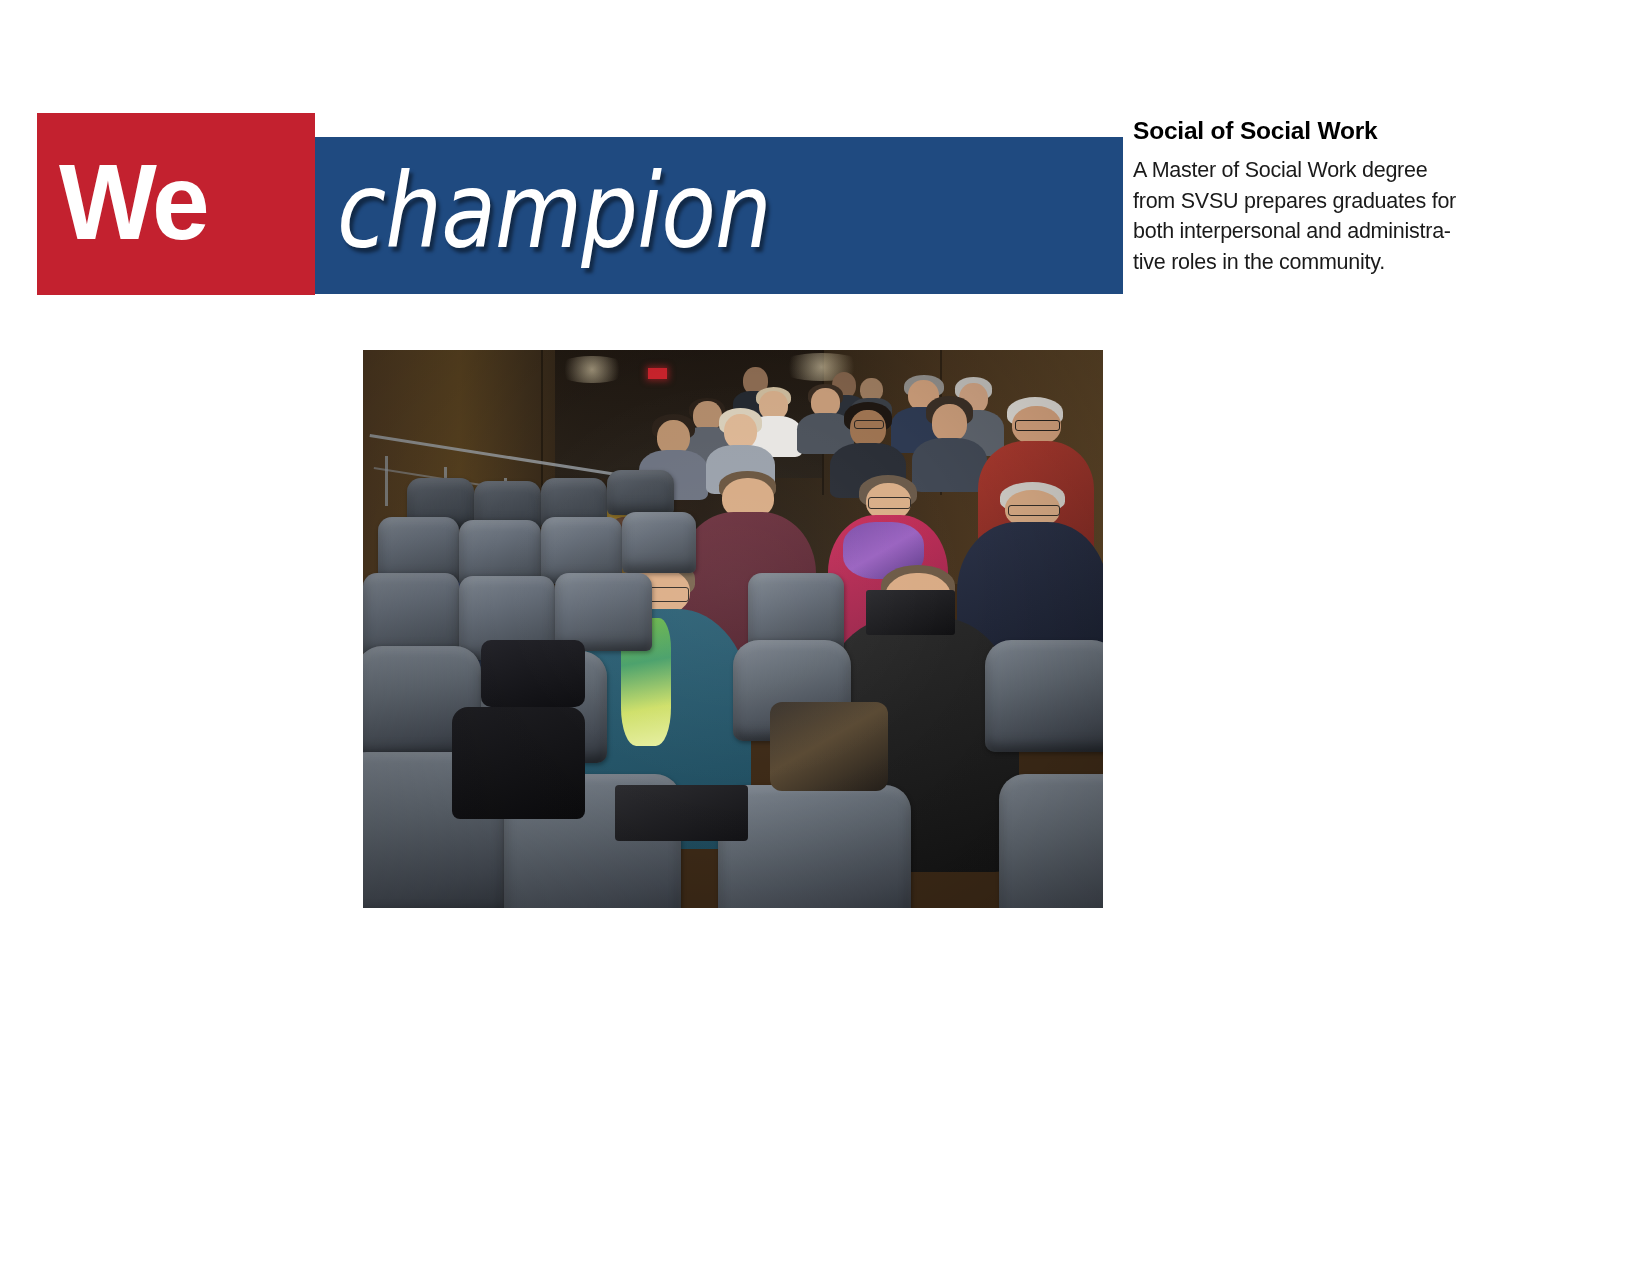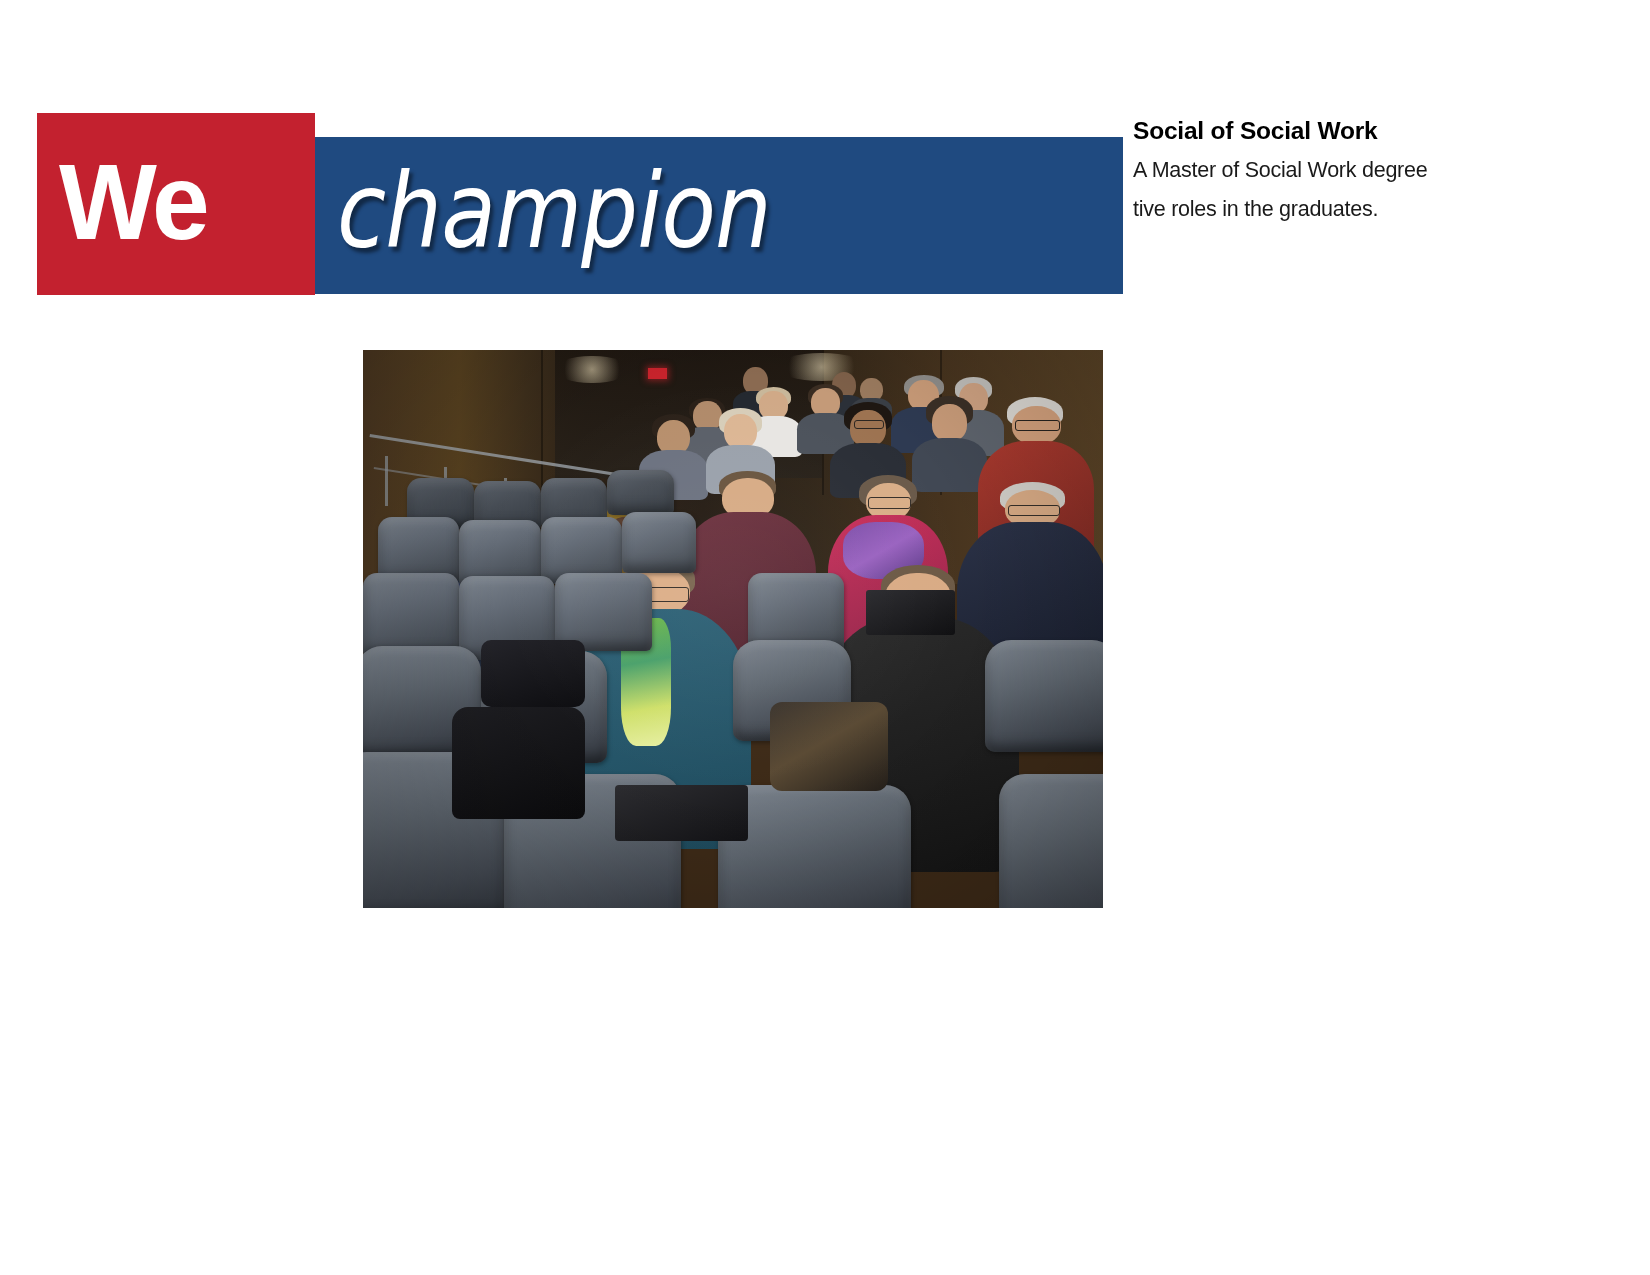--- a/index.html
+++ b/index.html
@@ -92,21 +92,21 @@
   }
   #info-body {
     font-family: "Liberation Sans", sans-serif;
     font-weight: 400;
     font-size: 21.5px;
     line-height: 30.5px;
     color: #1a1a1a;
     letter-spacing: -0.25px;
     margin: 0;
   }
-  #info-body .line { display: block; white-space: nowrap; margin-top: 8px; }
+  #info-body .line { display: block; white-space: nowrap; }
 
   
   #photo {
     position: absolute;
     left: 363px;
     top: 350px;
     width: 740px;
     height: 558px;
     overflow: hidden;
     background: #3d2a17;
@@ -226,21 +226,23 @@
   <div id="banner-red"></div>
   <div id="banner-blue"></div>
   <div id="banner-we">We</div>
   <div id="banner-champion">champion</div>
 </div>
 
 <div id="info-column">
   <h1 id="info-title">Social of Social Work</h1>
   <p id="info-body">
     <span class="line">A Master of Social Work degree</span>
-    <span class="line">tive roles in the graduates.</span>
+    <span class="line">from SVSU prepares graduates for</span>
+    <span class="line">both interpersonal and administra-</span>
+    <span class="line">tive roles in the community.</span>
   </p>
 </div>
 
 <div id="photo" title="Group of Master of Social Work students and faculty seated in a university auditorium, smiling toward the camera">
   <div class="scene">
 
     <div class="wall"></div>
     <div class="wall-dark-band"></div>
     <div class="wall-panel-line" style="left:24%;"></div>
     <div class="wall-panel-line" style="left:62%;"></div>

